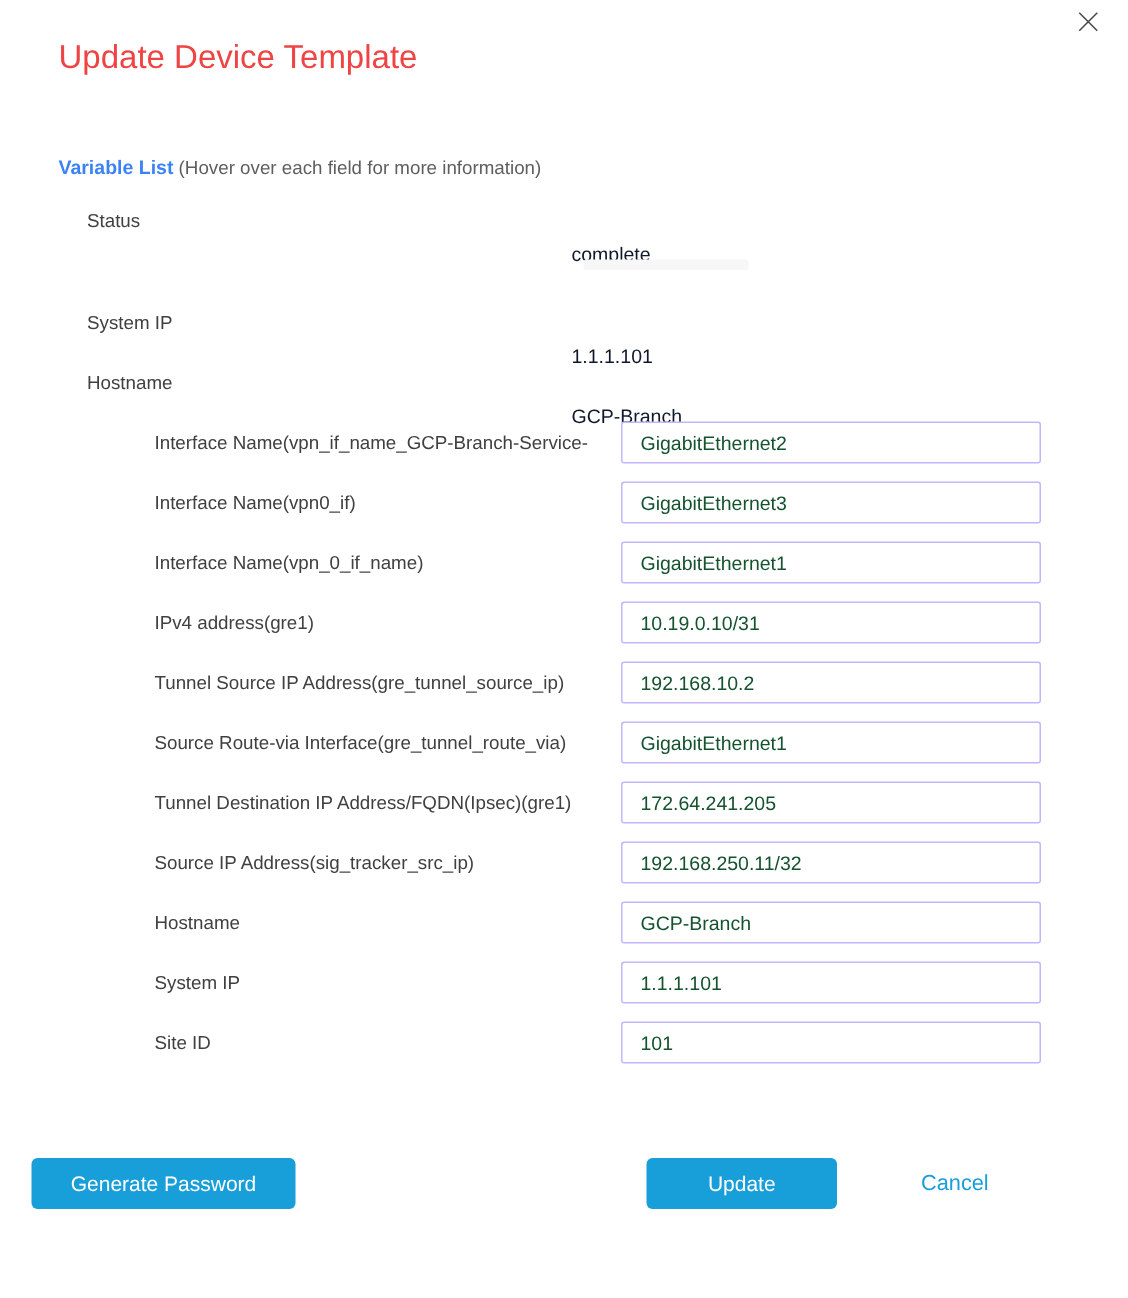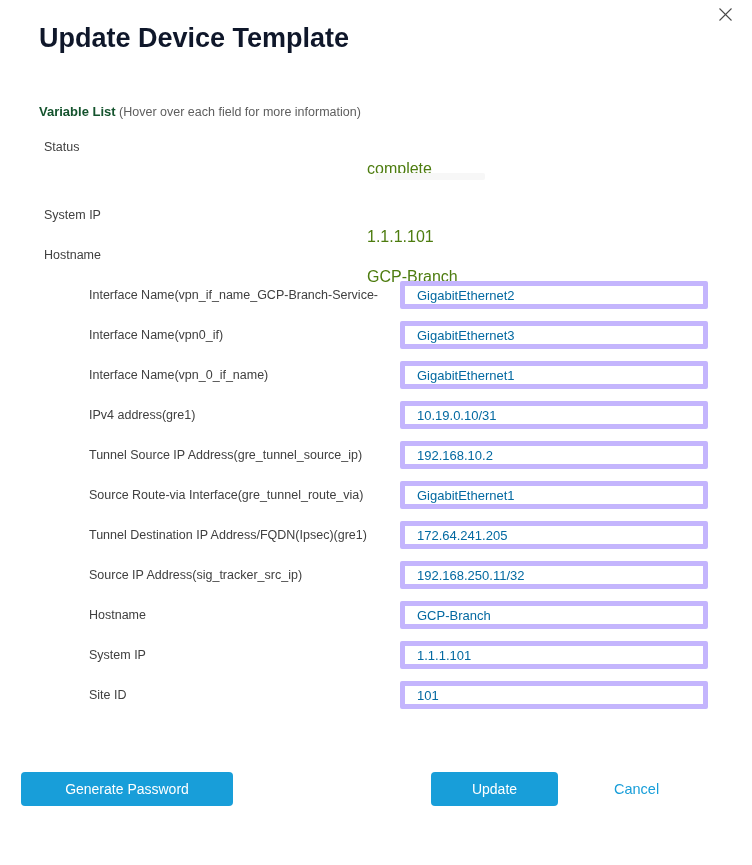--- a/index.html
+++ b/index.html
@@ -7,53 +7,53 @@
   .modal {
     position:relative; width:752px; height:865px; background:#ffffff;
     margin:0 auto; overflow:hidden;
   }
   .close-btn {
     position:absolute; top:6px; right:19px; width:16px; height:16px;
     cursor:pointer; display:flex; align-items:center; justify-content:center;
     background:none; border:none; padding:0;
   }
   .modal-title {
-    margin:22px 39px 0 39px; font-size:27px; font-weight:700;
-    color:#0f172a; line-height:32px;
+    margin:22px 39px 0 39px; font-size:22px; font-weight:400;
+    color:#ef4444; line-height:32px;
   }
   .section-heading { margin:49px 39px 12px 39px; font-size:12.5px; line-height:18px; color:#5e5e5e; }
-  .section-heading b { color:#14532d; font-weight:bold; font-size:13px; }
-  .rows { padding:0 44px; }
+  .section-heading b { color:#3b82f6; font-weight:bold; font-size:13px; }
+  .rows { padding:0 58px; }
   .row { display:flex; align-items:center; height:28px; }
   .row .lbl {
     flex:0 0 311px; max-width:311px; font-size:12.5px; color:#404040;
     white-space:nowrap; overflow:hidden;
   }
   .row .val {
-    font-size:16px; color:#4d7c0f; padding-left:12px; white-space:nowrap;margin-top:44px;
+    font-size:13px; color:#0f172a; padding-left:12px; white-space:nowrap;margin-top:44px;
   }
   .row input {
-    width:361px; height:28px; border:5px solid #c4b5fd; border-radius:2px;
-    background:#fff; padding:0 12px; font-size:13px; color:#0369a1;
+    width:361px; height:28px; border:1px solid #c4b5fd; border-radius:2px;
+    background:#fff; padding:0 12px; font-size:13px; color:#14532d;
     font-family:"Liberation Sans", sans-serif; outline:none;
   }
   .row-status    { margin-top:12px; }
   .ghost-strip   { height:30px; display:flex; align-items:center; }
   .ghost-bar     { margin-left:331px; width:110px; height:7px; background:#f7f7f7; border-radius:2px; }
   .row-chassis   { margin-top:0; }
   .row-sysip     { margin-top:10px; }
   .row-hostname  { margin-top:12px; }
   .row-input     { margin-top:12px;margin-left:45px; }
   .footer { position:relative; height:36px; margin-top:63px; }
   .btn {
     position:absolute; top:0; height:34px; border:none; border-radius:4px;
     color:#ffffff; font-size:14px; font-family:"Liberation Sans", sans-serif;
     cursor:pointer; line-height:34px; text-align:center; padding:0;
   }
-  .btn-generate { left:21px;  width:212px; }
+  .btn-generate { left:21px;  width:176px; }
   .btn-update   { left:431px; width:127px; }
   .link-cancel {
     position:absolute; left:614px; top:0; height:34px; line-height:34px;
     background:none; border:none; font-size:14.5px; cursor:pointer;
     font-family:"Liberation Sans", sans-serif; padding:0;
   }
 </style>
 </head>
 <body>
 

